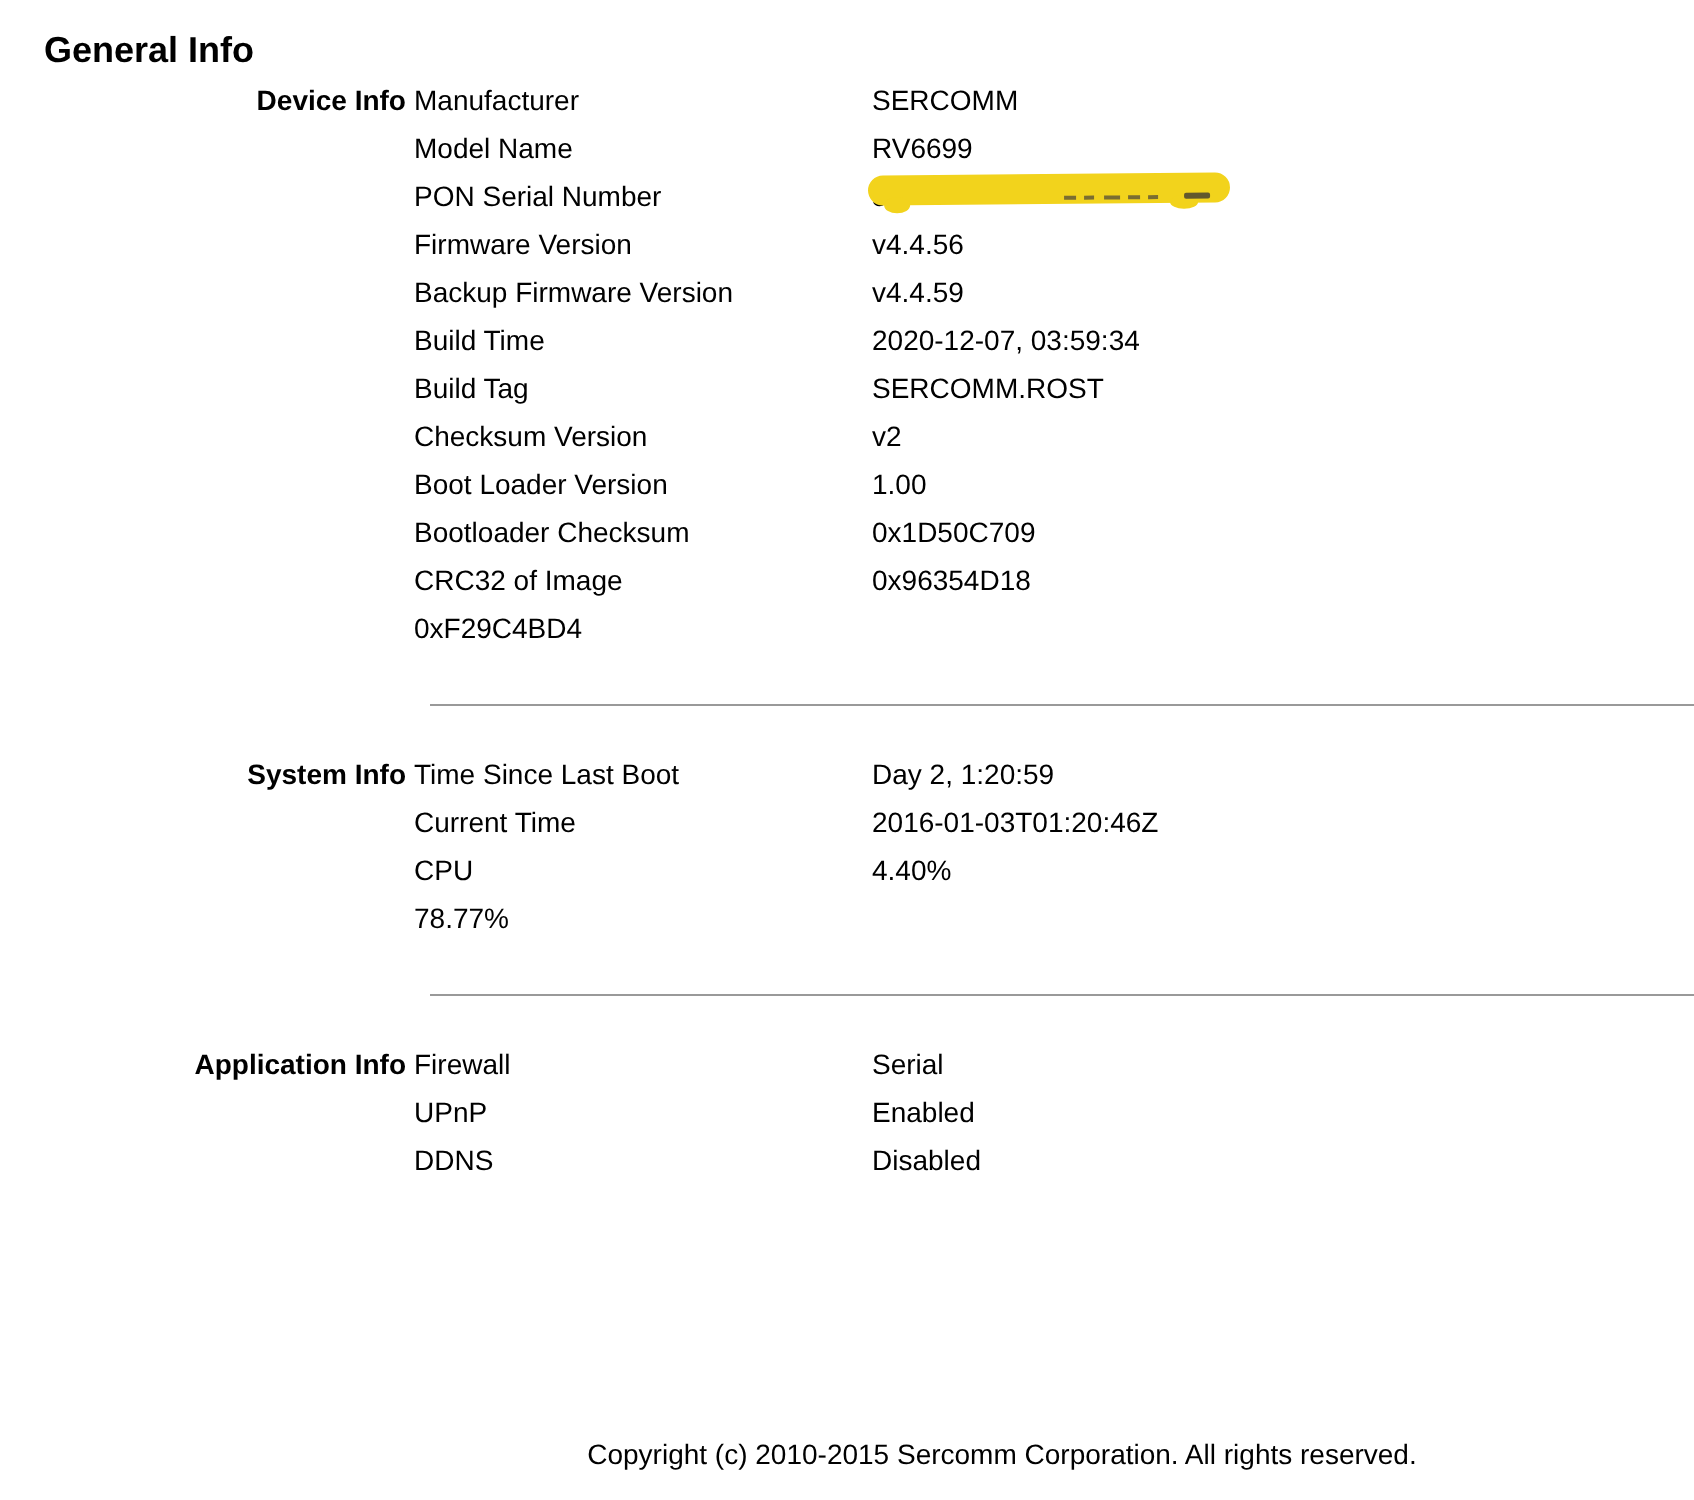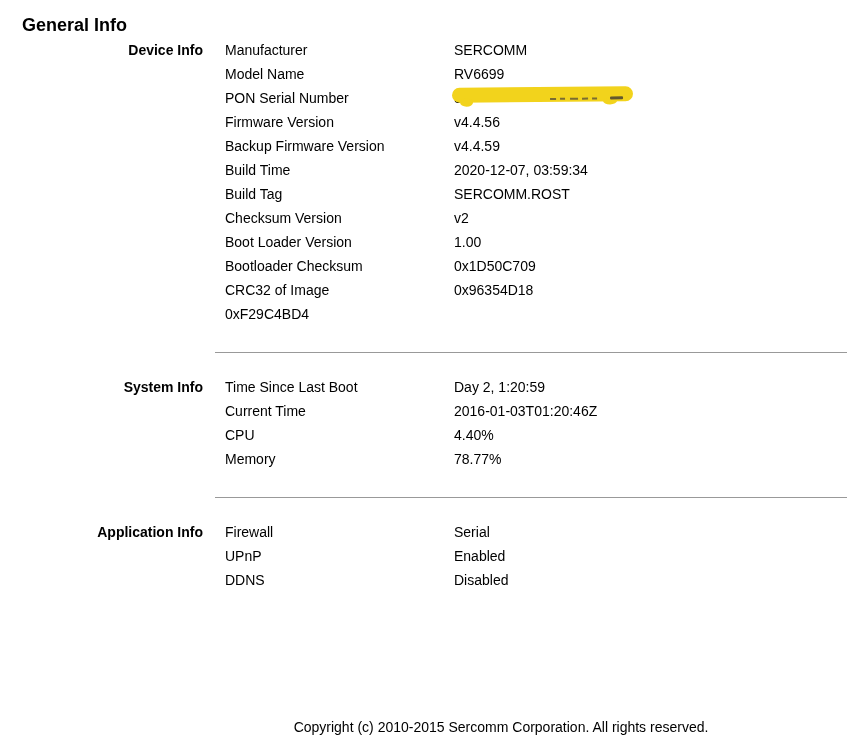--- a/index.html
+++ b/index.html
@@ -10,21 +10,21 @@
     font-size:14px;
     --hl:#f2d31c;--divider:#999;
   }
   .page-title{
     position:absolute;top:3px;left:22px;
     font-size:18px;font-weight:bold;line-height:20px;
   }
   #sections{position:absolute;top:38px;left:0;right:0;}
   .section{display:flex;align-items:flex-start;}
   .sec-title{width:203px;flex:none;text-align:right;font-weight:bold;line-height:24px;}
-  .rows{margin-left:22px;flex:1;}
+  .rows{margin-left:4px;flex:1;}
   .row{display:flex;line-height:24px;}
   .key{width:229px;flex:none;}
   .val{flex:1;white-space:nowrap;}
   .divider{height:0;border-top:1px solid var(--divider);margin:26px 0 22px 215px;}
   .footer{
     position:absolute;top:705px;left:155px;right:0;
     text-align:center;line-height:24px;margin-top:10px;
   }
   
   .val-redacted{position:relative;display:inline-block;min-width:220px;}
@@ -117,21 +117,20 @@
         </div>
         <div class="row">
           <span class="key">Current Time</span>
           <span class="val">2016-01-03T01:20:46Z</span>
         </div>
         <div class="row">
           <span class="key">CPU</span>
           <span class="val">4.40%</span>
         </div>
         <div class="row">
-          <span class="key">Memory</span>
           <span class="val">78.77%</span>
         </div>
       </div>
     </div>
     <div class="divider"></div>
     <div class="section">
       <div class="sec-title">Application Info</div>
       <div class="rows">
         <div class="row">
           <span class="key">Firewall</span>

